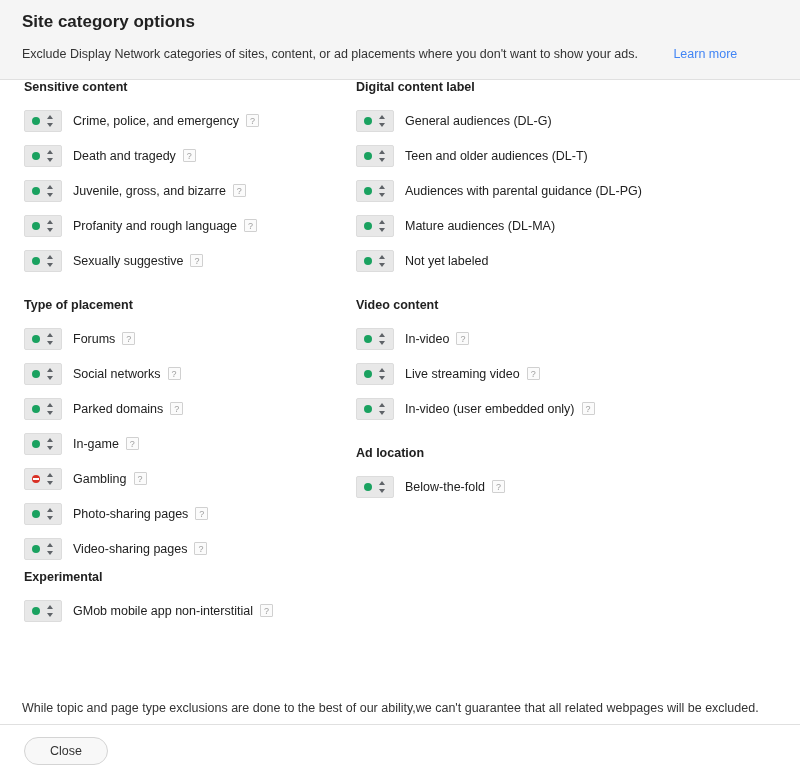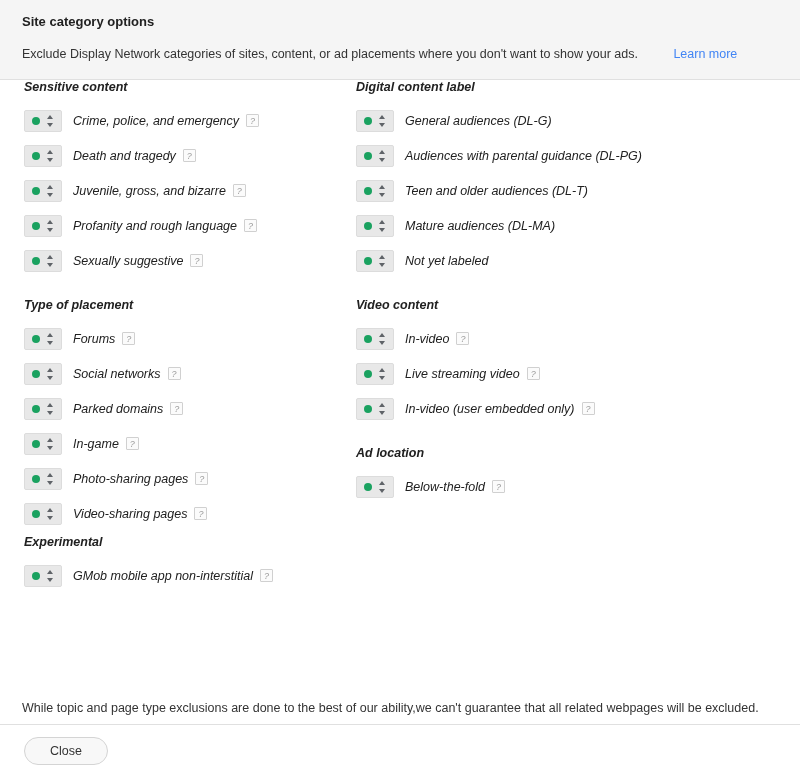--- a/index.html
+++ b/index.html
@@ -26,21 +26,21 @@
 
   
   .panel-header {
     background: #f5f5f5;
     border-bottom: 1px solid #e0e0e0;
     padding: 14px 22px 16px 22px;
     box-sizing: border-box;
     height: 80px;
   }
   .panel-title {
-    font-size: 13px;
+    font-size: 17px;
     font-weight: bold;
     color: #212121;
     margin: 0 0 16px 0;
     line-height: 16px;
   }
   .panel-desc {
     font-size: 12.5px;
     color: #333333;
     line-height: 16px;
     margin: 0;
@@ -55,21 +55,20 @@
   
   .panel-body {
     position: relative;
     padding: 0;
     height: 608px;
     box-sizing: border-box;
   }
   .col {
     position: absolute;
     top: 0;
-    font-style: italic;
   }
   .col-left  { left: 24px;  width: 320px; }
   .col-right { left: 356px; width: 420px; }
 
   .section-heading {
     font-size: 12.5px;
     font-weight: bold;
     color: #212121;
     margin: 0;
     line-height: 15px;
@@ -281,20 +280,27 @@
             <span class="opt-label">Parked domains<span class="help-icon">?</span></span>
           </div>
           <div class="opt-row">
             <div class="toggle" title="included">
               <span class="dot included"></span>
               <span class="spinner"></span>
             </div>
             <span class="opt-label">In-game<span class="help-icon">?</span></span>
           </div>
           <div class="opt-row">
+            <div class="toggle" title="excluded">
+              <span class="dot excluded"></span>
+              <span class="spinner"></span>
+            </div>
+            <span class="opt-label">Gambling<span class="help-icon">?</span></span>
+          </div>
+          <div class="opt-row">
             <div class="toggle" title="included">
               <span class="dot included"></span>
               <span class="spinner"></span>
             </div>
             <span class="opt-label">Photo-sharing pages<span class="help-icon">?</span></span>
           </div>
           <div class="opt-row">
             <div class="toggle" title="included">
               <span class="dot included"></span>
               <span class="spinner"></span>
@@ -321,28 +327,28 @@
               <span class="dot included"></span>
               <span class="spinner"></span>
             </div>
             <span class="opt-label">General audiences (DL-G)</span>
           </div>
           <div class="opt-row">
             <div class="toggle" title="included">
               <span class="dot included"></span>
               <span class="spinner"></span>
             </div>
+            <span class="opt-label">Teen and older audiences (DL-T)</span>
+          </div>
+          <div class="opt-row">
+            <div class="toggle" title="included">
+              <span class="dot included"></span>
+              <span class="spinner"></span>
+            </div>
             <span class="opt-label">Audiences with parental guidance (DL-PG)</span>
-          </div>
-          <div class="opt-row">
-            <div class="toggle" title="included">
-              <span class="dot included"></span>
-              <span class="spinner"></span>
-            </div>
-            <span class="opt-label">Teen and older audiences (DL-T)</span>
           </div>
           <div class="opt-row">
             <div class="toggle" title="included">
               <span class="dot included"></span>
               <span class="spinner"></span>
             </div>
             <span class="opt-label">Mature audiences (DL-MA)</span>
           </div>
           <div class="opt-row">
             <div class="toggle" title="included">

